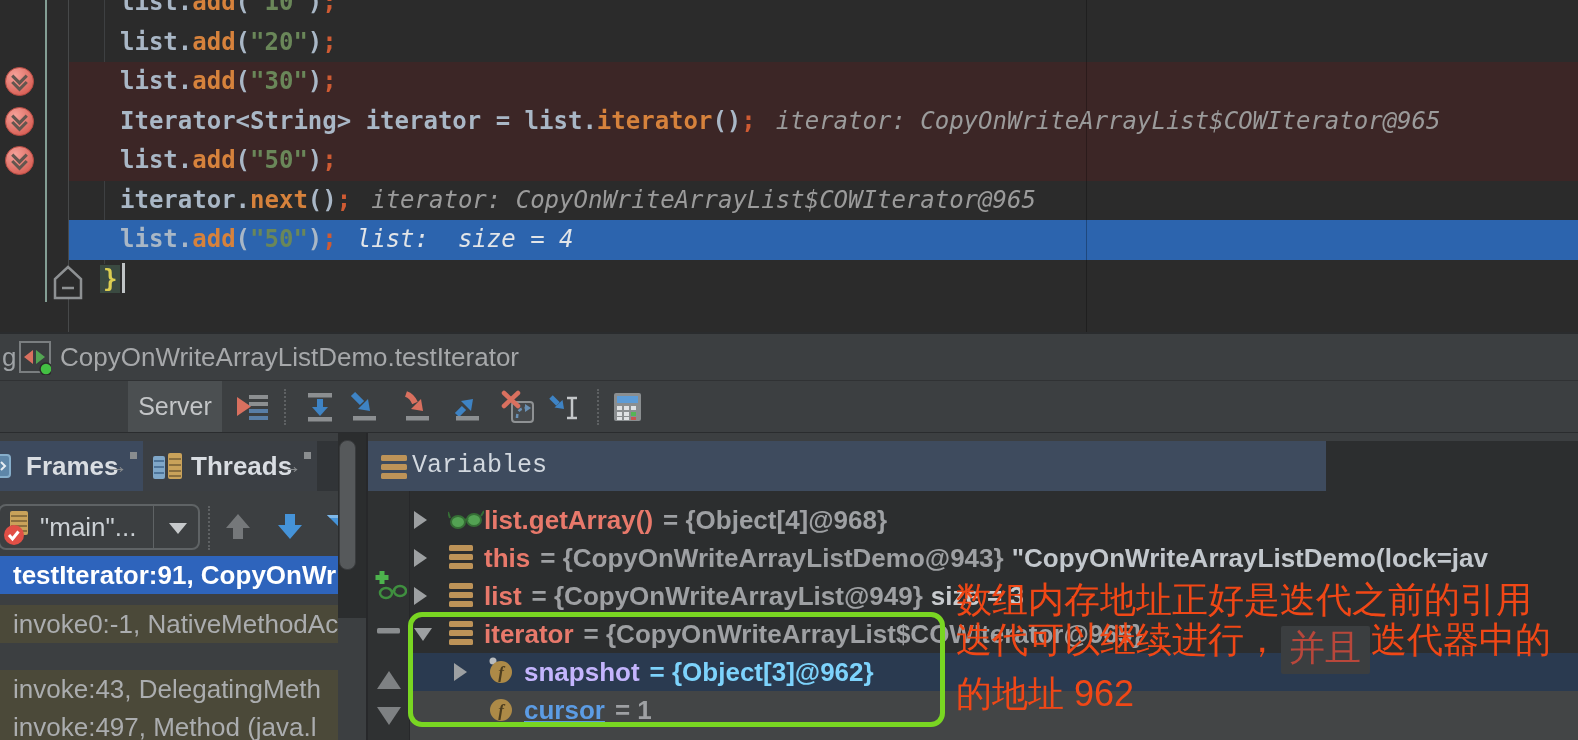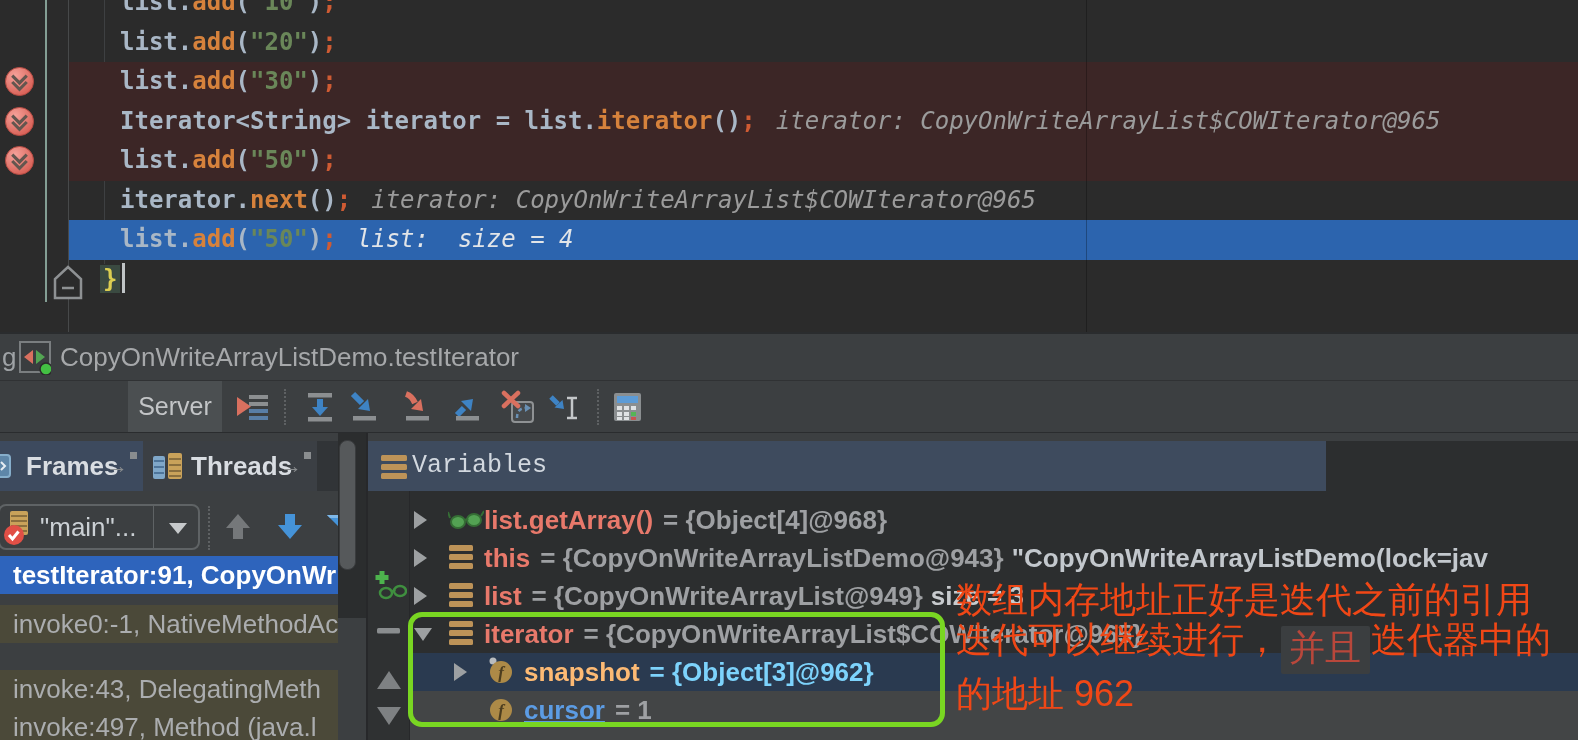--- a/index.html
+++ b/index.html
@@ -75,21 +75,21 @@
   #vp-header svg{position:absolute;left:12px;top:13px;}
   #vp-toolcol{position:absolute;left:0;top:58px;width:42px;height:250px;background:#2F3132;border-right:1px solid #27282A;box-sizing:border-box;}
   #vp-bottom-band{position:absolute;left:42px;right:0;top:258px;height:50px;background:#434546;}
   .var-row{position:absolute;left:42px;right:0;height:38px;line-height:38px;font-size:26px;white-space:nowrap;overflow:hidden;z-index:1;}
   .var-row.sel{background:#2A3A50;}
   .var-arrow{position:absolute;top:11px;width:0;height:0;}
   .var-arrow.r{border-top:9px solid transparent;border-bottom:9px solid transparent;border-left:13px solid #9DA0A2;top:10px;}
   .var-arrow.d{border-left:9px solid transparent;border-right:9px solid transparent;border-top:13px solid #9DA0A2;top:13px;}
   .var-icon{position:absolute;top:4px;}
   .vn{color:#E8796B;font-weight:600;}
-  .var-row.sel .vn{color:#fdba74;}
+  .var-row.sel .vn{color:#c4b5fd;}
   .vn.mod{color:#5C9CE4;text-decoration:underline;}
   .vv{color:#9EA0A3;font-weight:700;margin-left:10px;}
   .var-row.sel .vv{color:#7dd3fc;}
   .vstr{color:#C3C8CD;font-weight:600;margin-left:8px;}
   .vsize{color:#C8CBCE;font-weight:600;margin-left:8px;}
   
   #green-box{position:absolute;left:408px;top:179px;width:537px;height:115px;border:5px solid #79D622;border-radius:14px;z-index:5;pointer-events:none;box-sizing:border-box;}
   #red-annotation{position:absolute;left:956px;top:147px;z-index:6;font-size:36px;line-height:40px;color:#F04716;white-space:nowrap;}
   #red-annotation .boxed{display:inline-block;background:#3B3E40;color:#B8473B;padding:2px 9px 6px 8px;margin:0 1px;border-radius:2px;vertical-align:-8px;}
 </style>

